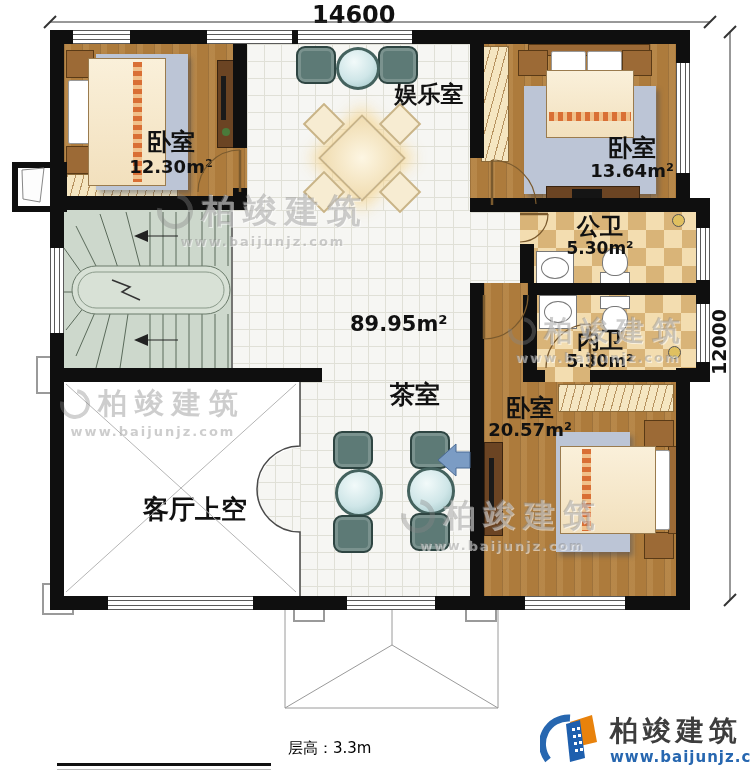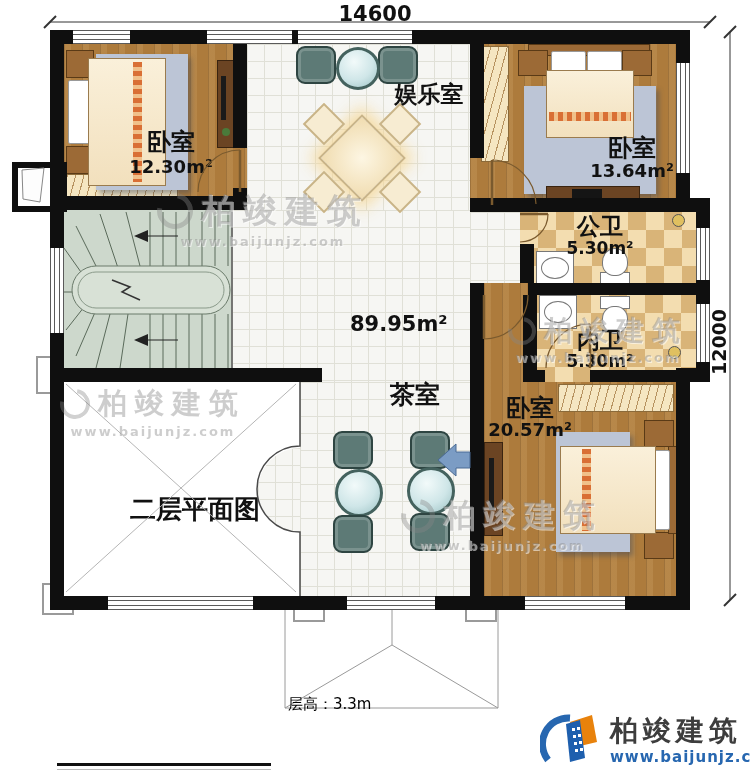--- a/index.html
+++ b/index.html
@@ -55,21 +55,21 @@
   .brand-name{position:absolute;left:610px;top:712px;z-index:9;font-size:28px;font-weight:700;
       color:#3d3d3d;letter-spacing:5px;white-space:nowrap;}
   .brand-site{position:absolute;left:610px;top:748px;z-index:9;font-size:15px;font-weight:700;
       color:#2767b0;letter-spacing:1px;white-space:nowrap;}
 </style>
 </head>
 <body>
 
 <div id="canvas">
 
-  <div class="label" style="left:335px;top:3px;width:80px;font-size:21px;">14600</div>
+  <div class="label" style="left:312px;top:3px;width:80px;font-size:24px;">14600</div>
   <div class="label" style="left:683px;top:332px;width:74px;height:20px;font-size:19px;transform:rotate(-90deg);">12000</div>
 
   <div class="wood" style="left:64px;top:44px;width:183px;height:166px;"></div>
   <div class="stairfloor" style="left:64px;top:210px;width:168px;height:160px;"></div>
   <div class="voidfloor" style="left:64px;top:382px;width:236px;height:214px;"></div>
   <div class="tile" style="left:247px;top:44px;width:223px;height:166px;"></div>
   <div class="tile" style="left:232px;top:210px;width:238px;height:172px;"></div>
   <div class="tile" style="left:300px;top:382px;width:170px;height:214px;"></div>
   <div class="tile" style="left:258px;top:448px;width:42px;height:84px;border-radius:42px 0 0 42px / 42px 0 0 42px;"></div>
   <div class="tile" style="left:470px;top:212px;width:50px;height:71px;"></div>
@@ -189,21 +189,21 @@
   <div class="label" style="left:598px;top:136px;width:68px;font-size:24px;">卧室</div>
   <div class="label" style="left:586px;top:162px;width:92px;font-size:18px;">13.64m²</div>
   <div class="label" style="left:566px;top:214px;width:68px;font-size:23px;">公卫</div>
   <div class="label" style="left:566px;top:240px;width:68px;font-size:17px;">5.30m²</div>
   <div class="label" style="left:566px;top:328px;width:68px;font-size:23px;">内卫</div>
   <div class="label" style="left:566px;top:353px;width:68px;font-size:17px;">5.30m²</div>
   <div class="label" style="left:496px;top:396px;width:68px;font-size:24px;">卧室</div>
   <div class="label" style="left:484px;top:421px;width:92px;font-size:18px;">20.57m²</div>
   <div class="label" style="left:380px;top:382px;width:70px;font-size:25px;">茶室</div>
   <div class="label" style="left:350px;top:313px;width:84px;font-size:21px;">89.95m²</div>
-  <div class="label" style="left:128px;top:496px;width:134px;font-size:26px;">二层平面图</div>
+  <div class="label" style="left:128px;top:496px;width:134px;font-size:26px;">客厅上空</div>
 
   <svg id="svg-overlay" width="750" height="783" viewBox="0 0 750 783">
     <g stroke="#333" stroke-width="1">
       <line x1="50" y1="22" x2="710" y2="22"></line>
       <line x1="44" y1="28" x2="56" y2="16" stroke-width="2"></line>
       <line x1="704" y1="28" x2="716" y2="16" stroke-width="2"></line>
       <line x1="730" y1="32" x2="730" y2="600"></line>
       <line x1="724" y1="38" x2="736" y2="26" stroke-width="2"></line>
       <line x1="724" y1="606" x2="736" y2="594" stroke-width="2"></line>
     </g>
@@ -292,21 +292,21 @@
   <div class="wm" style="left:372px;top:494px;width:260px;">
     <div class="wm-row" style="font-size:32px;">
       <span class="wm-logo" style="width:24px;height:24px;border-width:5px;"></span>
       <span class="wm-name">柏竣建筑</span>
     </div>
     <span class="wm-site">www.baijunjz.com</span>
   </div>
 
   <div class="ft-u1"></div>
   <div class="ft-u2"></div>
-  <div class="ft-line" style="left:288px;top:695px;">
+  <div class="ft-line" style="left:288px;top:739px;">
     <span>层高：</span><span>3.3m</span>
   </div>
   <svg class="abs" style="left:540px;top:708px;z-index:9;" width="64" height="62" viewBox="0 0 64 62">
     <path d="M8 52 A26 26 0 0 1 30 10" stroke="#2767b0" stroke-width="7" fill="none"></path>
     <polygon points="30,14 52,7 57,34 36,39" fill="#e8820c"></polygon>
     <polygon points="26,16 40,12 45,50 30,54" fill="#1e5fae"></polygon>
     <g fill="#fff">
       <rect x="32" y="20" width="3" height="3"></rect>
         <rect x="37" y="19" width="3" height="3"></rect>
       <rect x="33" y="27" width="3" height="3"></rect>

